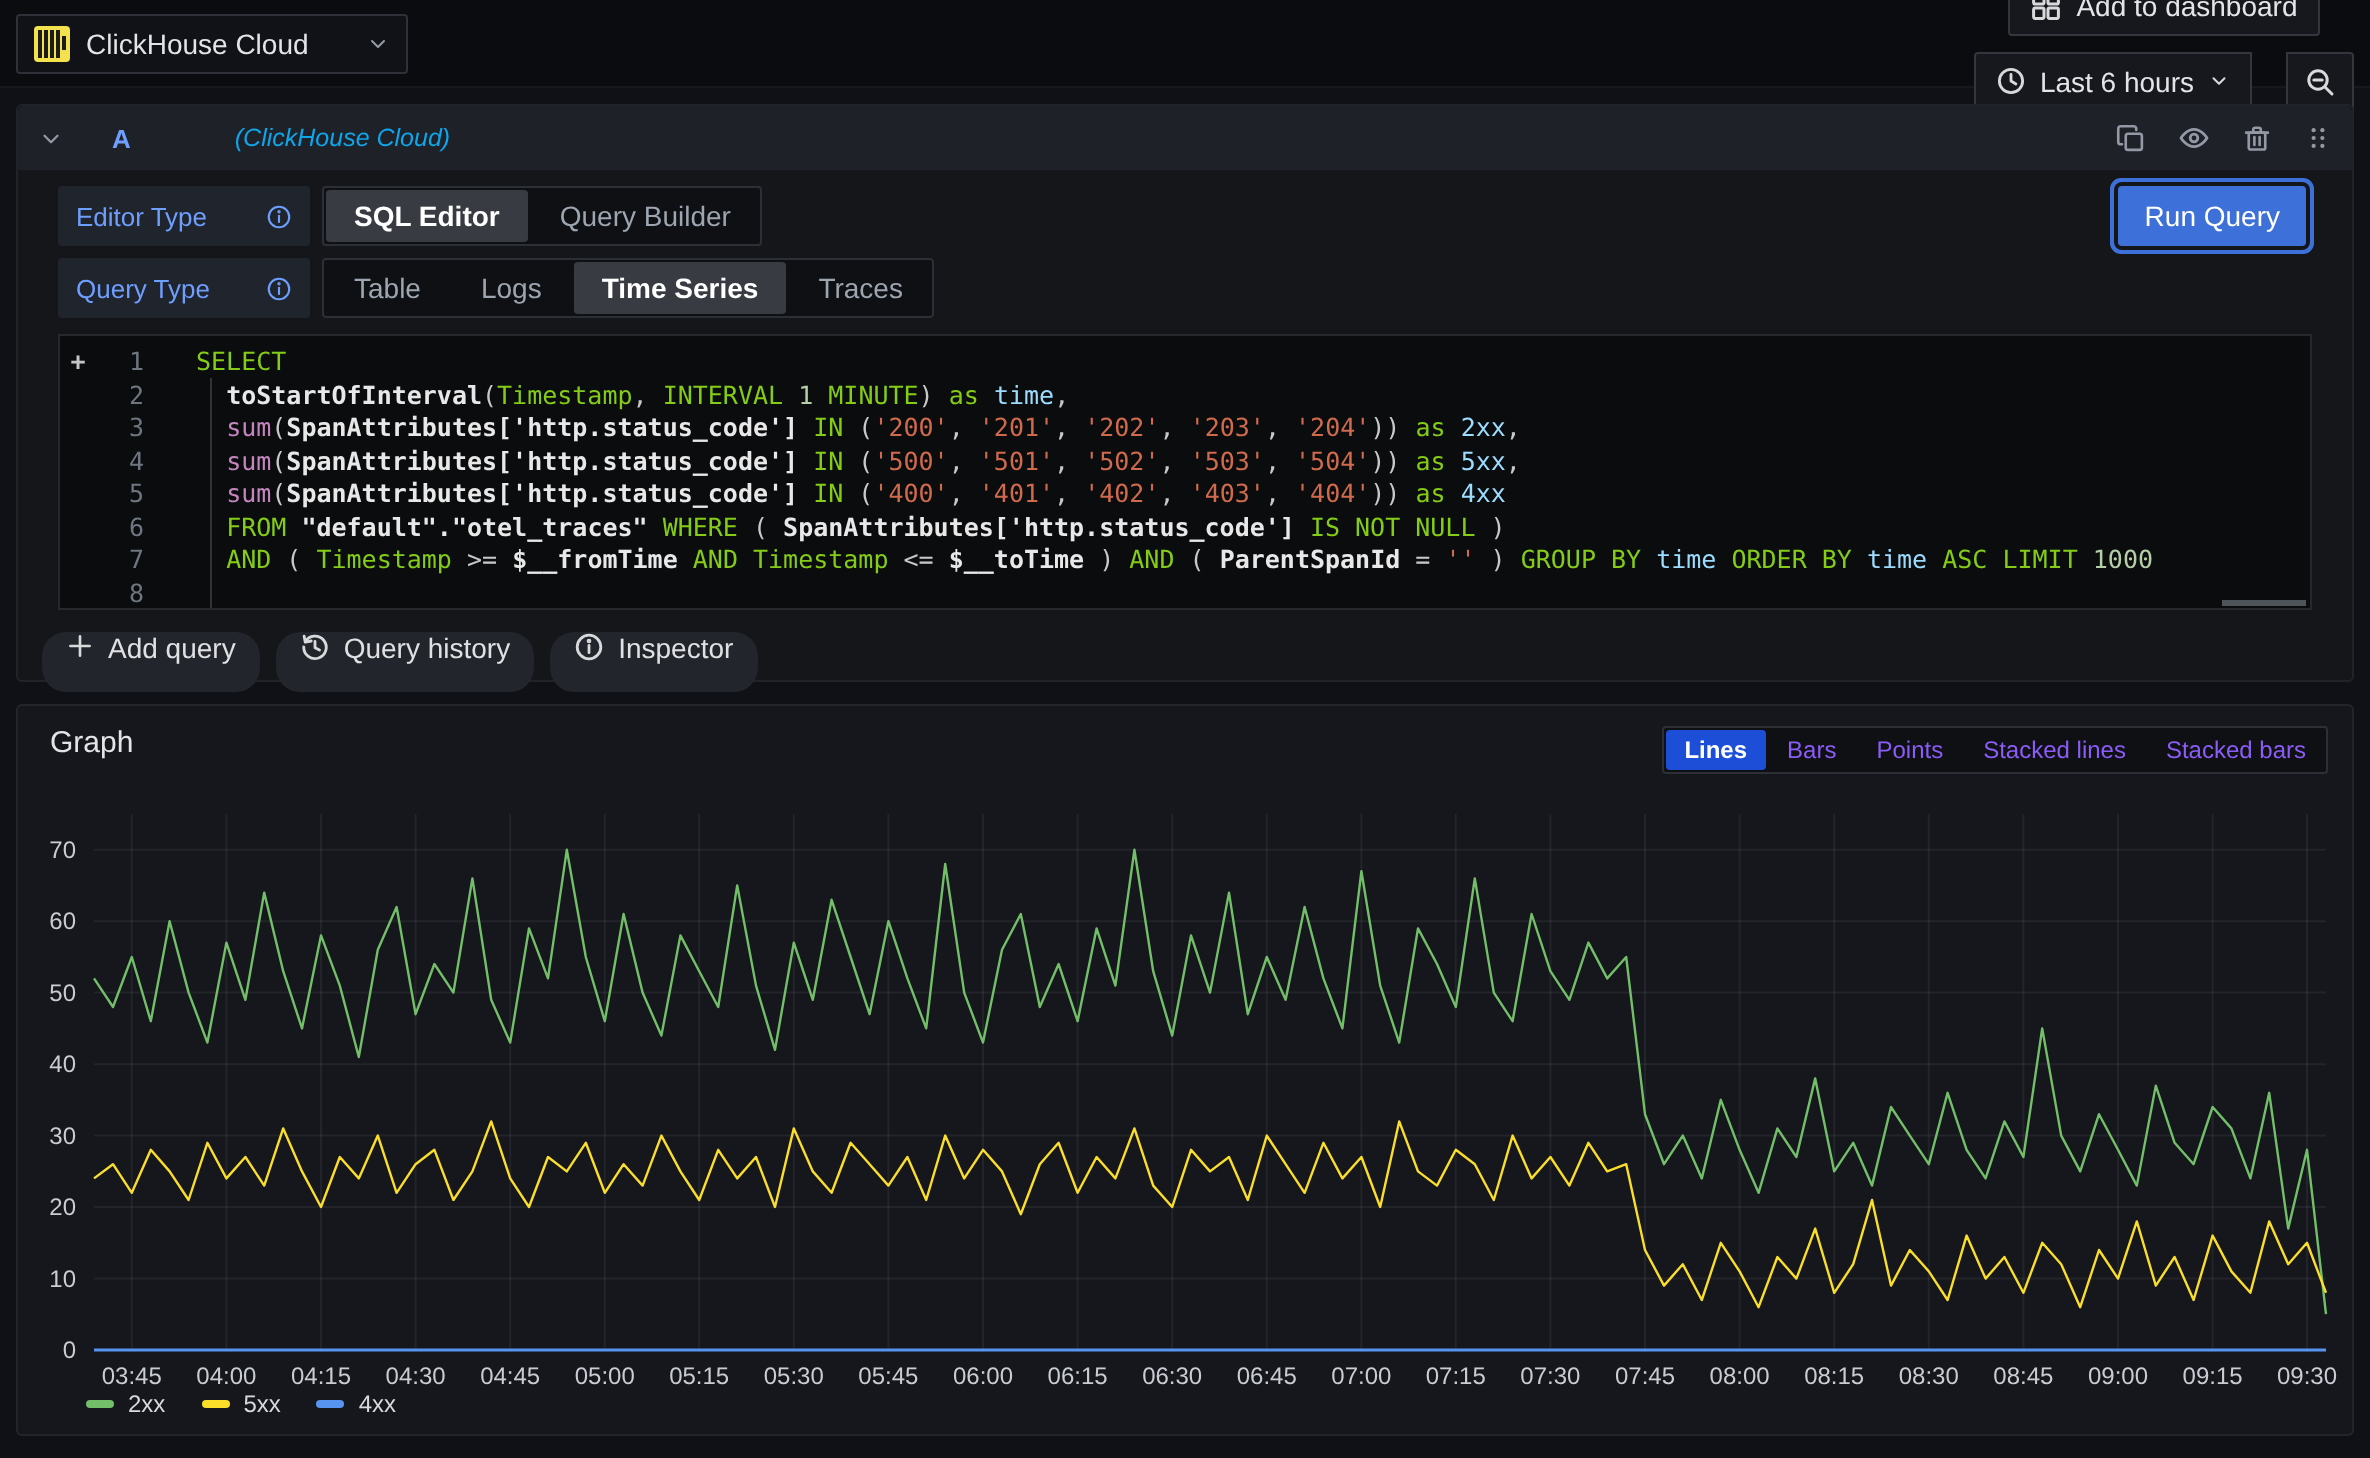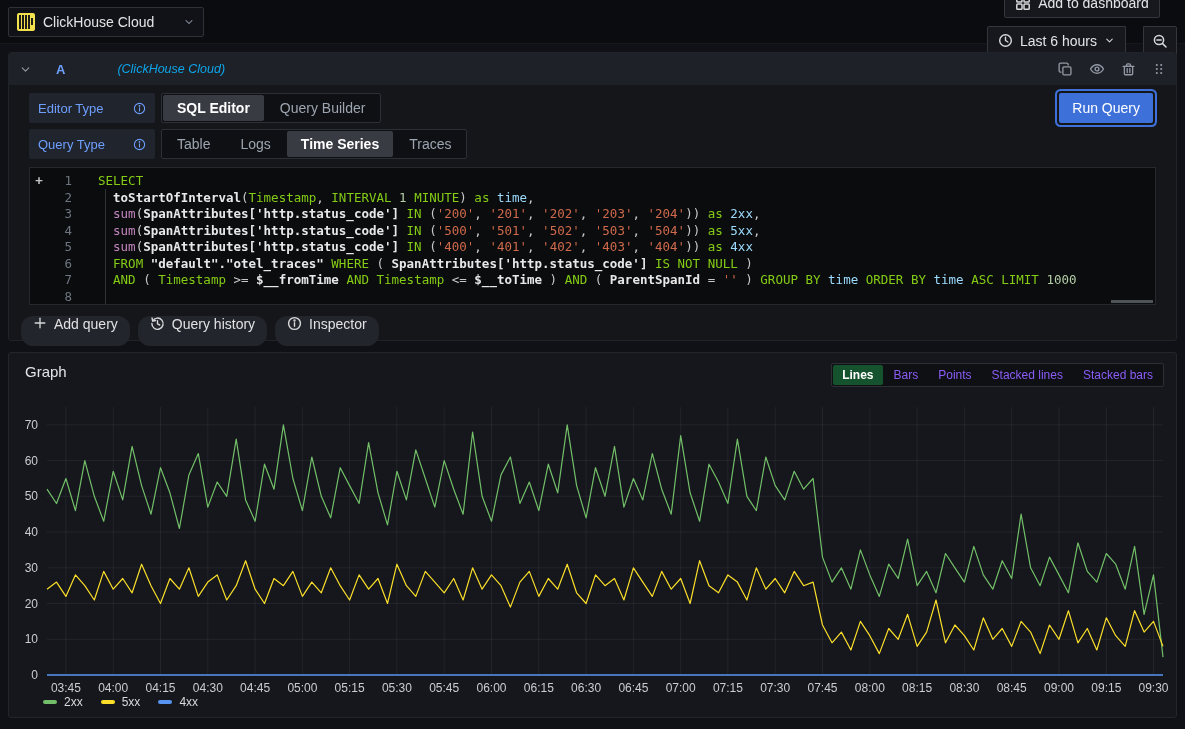--- a/index.html
+++ b/index.html
@@ -124,21 +124,21 @@
   .graph-header{ display:flex; padding:10px 12px 4px 16px;gap:40px; }
   .graph-title{ font-size:15px; font-weight:500; color:#e3e4e6; }
   .radio-group{
     margin-left:auto; display:flex; height:24px; background:#0e1014;
     border:1px solid #2c2f36; border-radius:2px; align-items:stretch;
   }
   .radio-item{
     display:flex; align-items:center; padding:0 9px; font-size:12px; color:#8b5cf6;
     cursor:pointer; border-radius:2px; margin:1px; white-space:nowrap;
   }
-  .radio-item.sel{ background:#14532d; color:#fff; font-weight:700; }
+  .radio-item.sel{ background:#1d4ed8; color:#fff; font-weight:700; }
   .chart-wrap{ padding:2px 8px 0 8px; }
   .xtick{ fill:#c9ccd3; font-family:"Liberation Sans",sans-serif; font-size:12px; text-anchor:middle; }
   .ytick{ fill:#c9ccd3; font-family:"Liberation Sans",sans-serif; font-size:12px; text-anchor:end; }
   .grid{ stroke:rgba(208,214,222,0.07); stroke-width:1; }
   .legend{ display:flex; align-items:center; gap:18px; margin:0 0 0 34px; }
   .legend-item{ display:flex; align-items:center; gap:7px; cursor:pointer; }
   .legend-swatch{ width:14px; height:4px; border-radius:2px; }
   .legend-label{ font-size:12px; color:#d8d9da; }
 
   .icon-stroke{ stroke:#d8d9da; stroke-width:1.5; fill:none; stroke-linecap:round; stroke-linejoin:round; }

